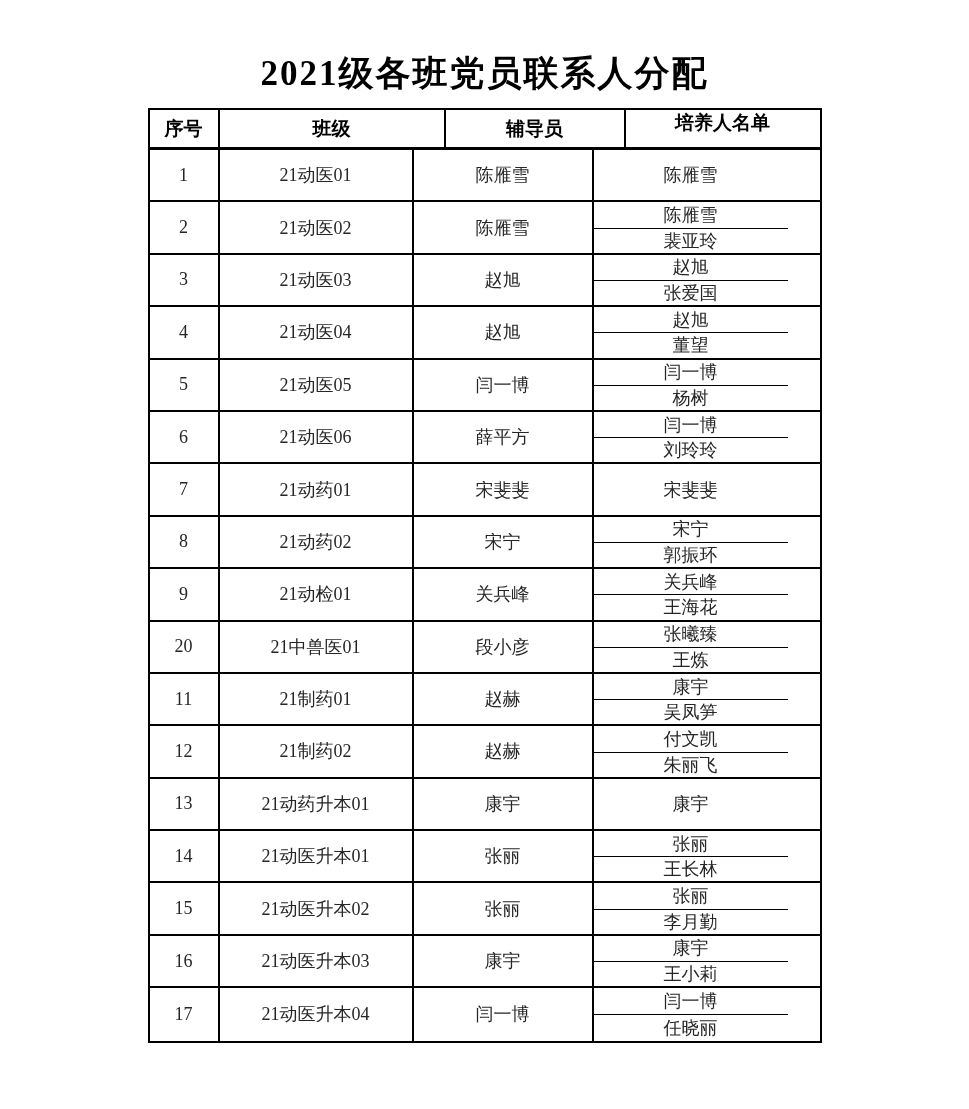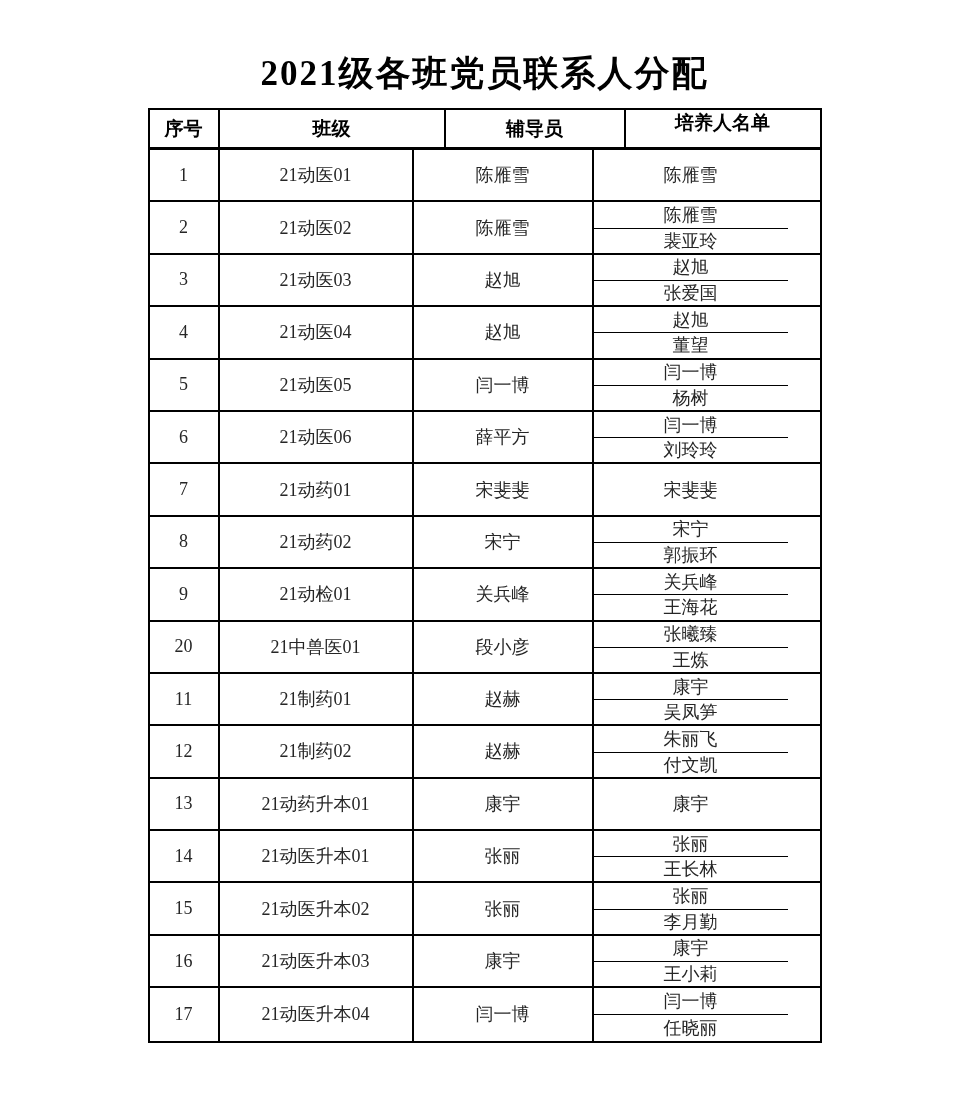--- a/index.html
+++ b/index.html
@@ -192,22 +192,22 @@
       <div class="sub">康宇</div>
       <div class="sub">吴凤笋</div>
     </div>
   </div>
 
   <div class="trow">
     <div class="cell c-no">12</div>
     <div class="cell c-class">21制药02</div>
     <div class="cell c-coun">赵赫</div>
     <div class="cell c-cult">
+      <div class="sub">付文凯</div>
       <div class="sub">朱丽飞</div>
-      <div class="sub">付文凯</div>
     </div>
   </div>
 
   <div class="trow">
     <div class="cell c-no">13</div>
     <div class="cell c-class">21动药升本01</div>
     <div class="cell c-coun">康宇</div>
     <div class="cell c-cult">
       <div class="sub">康宇</div>
     </div>

